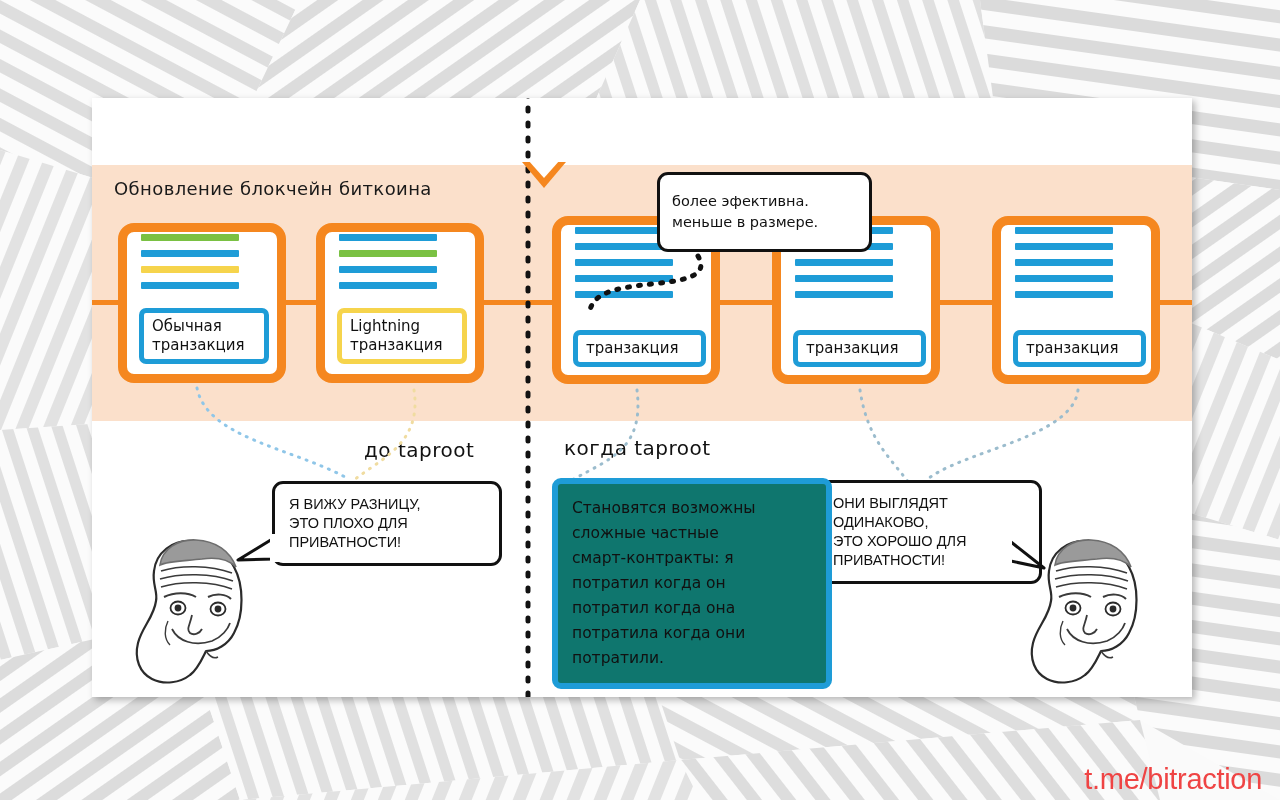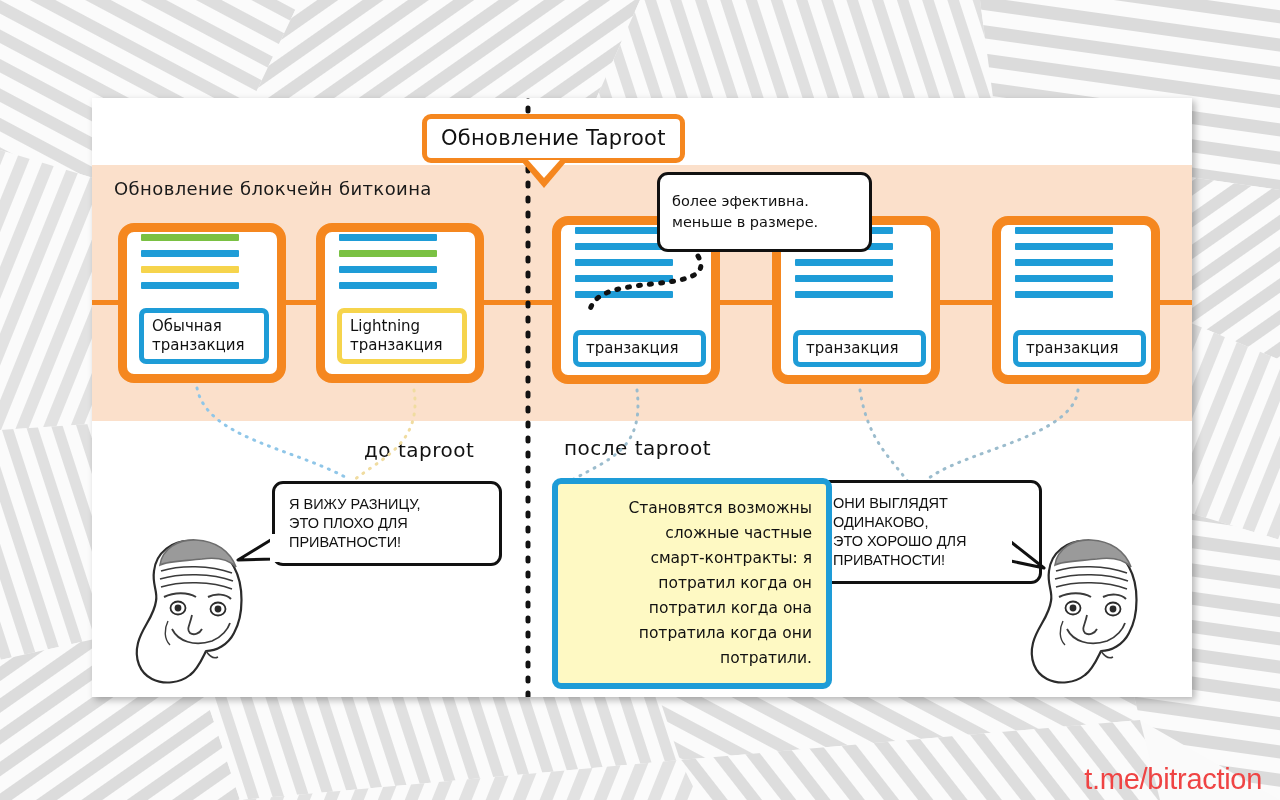--- a/index.html
+++ b/index.html
@@ -86,23 +86,23 @@
   .speech{
     position:absolute;border:3px solid #111;border-radius:11px;background:#fff;
     padding:11px 14px;font-size:14.5px;line-height:19px;color:#111;
     white-space:pre-line;z-index:15;
     font-family:"Liberation Sans",sans-serif;
   }
   #bubble-left{left:180px;top:383px;width:196px;}
   #bubble-right{left:724px;top:382px;width:192px;}
   #smart-box{
     position:absolute;left:460px;top:380px;width:240px;
-    border:6px solid #1e9cd7;border-radius:9px;background:#fef9c3;
+    border:6px solid #1e9cd7;border-radius:9px;background:#0f766e;
     padding:12px 14px;font-size:15.5px;line-height:25px;color:#111;
-    white-space:pre-line;z-index:15;text-align:right;
+    white-space:pre-line;z-index:15;
   }
   
   #watermark{
     position:absolute;right:18px;bottom:4px;
     font-size:29px;color:#ef4444;font-family:"Liberation Sans",sans-serif;
     letter-spacing:-0.3px;
   }
   svg{display:block;}
   #overlay{position:absolute;left:0;top:0;width:1100px;height:599px;pointer-events:none;z-index:12;}
   #overlay-top{position:absolute;left:0;top:0;width:1100px;height:599px;pointer-events:none;z-index:28;}
@@ -277,25 +277,24 @@
       <ellipse cx="86" cy="86" rx="7.5" ry="6.5" fill="#ffffff" stroke="#2b2b2b" stroke-width="1.8"></ellipse>
       <circle cx="86" cy="86" r="3.4" fill="#2b2b2b"></circle>
       <path d="M60 92 C 58 102, 54 106, 58 110 C 62 113, 68 110, 70 106" fill="none" stroke="#3a3a3a" stroke-width="1.8"></path>
       <path d="M40 106 C 46 118, 62 124, 80 118 C 90 114, 96 106, 98 100" fill="none" stroke="#3a3a3a" stroke-width="1.8"></path>
       <path d="M36 98 C 32 106, 32 116, 38 122" fill="none" stroke="#3a3a3a" stroke-width="1.4"></path>
       <path d="M74 128 C 78 134, 82 136, 86 134" fill="none" stroke="#3a3a3a" stroke-width="1.4"></path>
     </g>
   </svg>
 
   <div class="era-label" style="left:272px;top:340px;">до taproot</div>
-  <div class="era-label" style="left:472px;top:338px;">после taproot</div>
+  <div class="era-label" style="left:472px;top:338px;">когда taproot</div>
 
   <div id="title-tail"></div>
   <div id="title-tail-in"></div>
-  <div id="title-callout">Обновление Taproot</div>
 
   <div id="eff-bubble">более эфективна.
 меньше в размере.</div>
 
   <div class="speech" id="bubble-left">Я ВИЖУ РАЗНИЦУ,
 ЭТО ПЛОХО ДЛЯ
 ПРИВАТНОСТИ!</div>
 
   <div class="speech" id="bubble-right">ОНИ ВЫГЛЯДЯТ
 ОДИНАКОВО,

